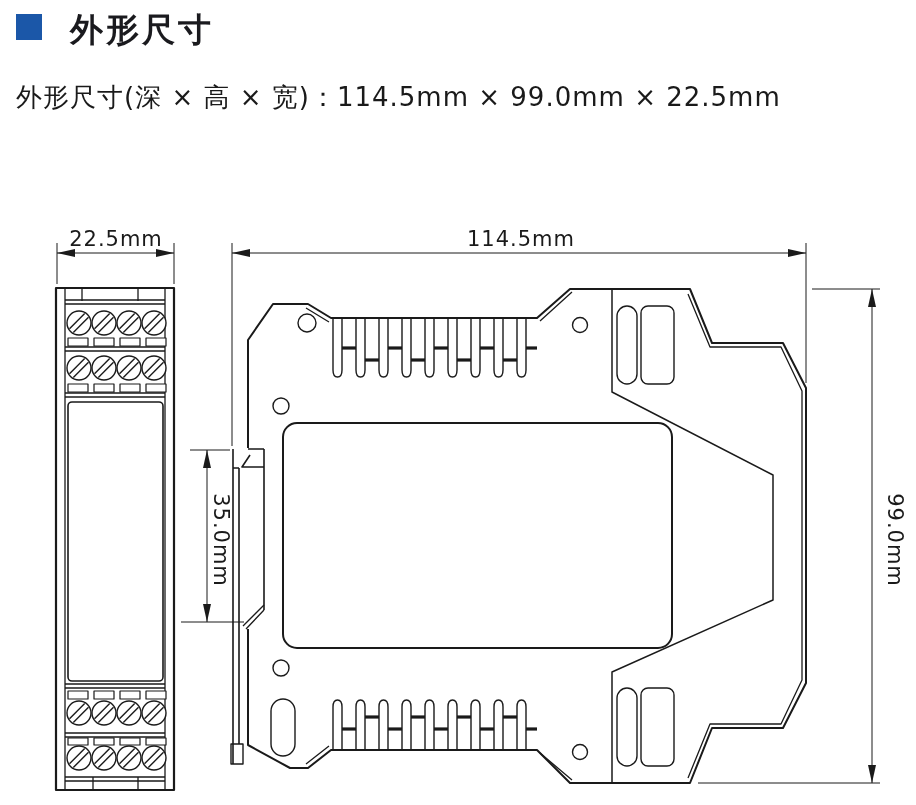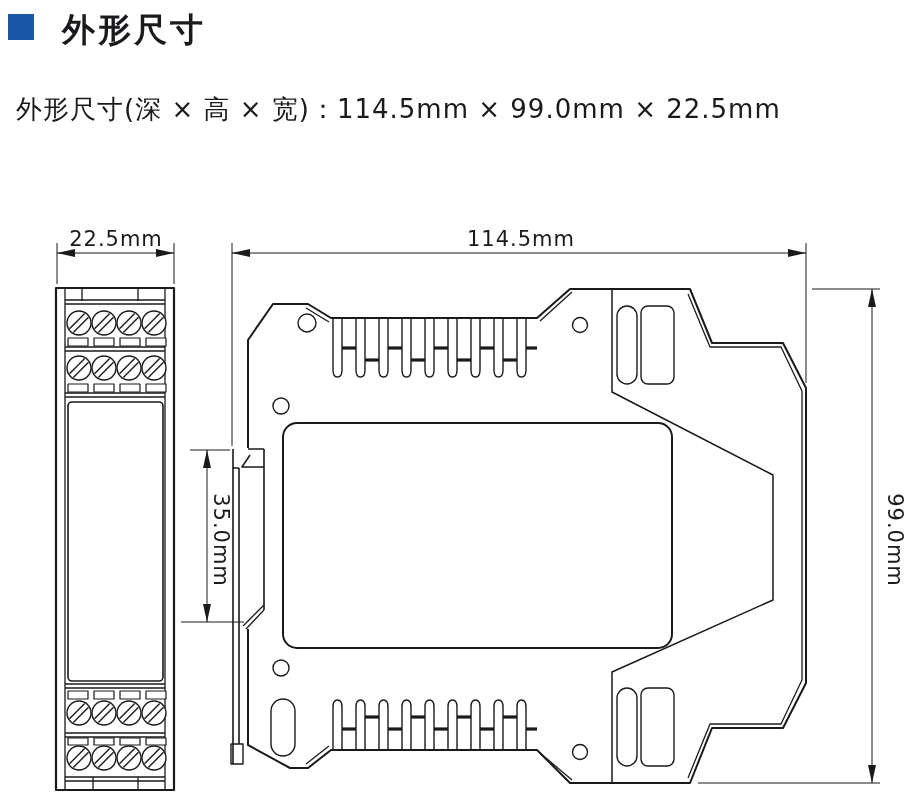--- a/index.html
+++ b/index.html
@@ -1,21 +1,21 @@
 <!DOCTYPE html>
 <html><head>
 <meta charset="utf-8">
 <style>
   html,body{margin:0;padding:0;background:#ffffff;}
   #page{position:relative;width:916px;height:805px;background:#ffffff;overflow:hidden;
         font-family:"DejaVu Sans","Liberation Sans",sans-serif;color:#1a1a1a;}
-  #hdr{position:absolute;left:0;top:0;width:732px;height:60px;}
+  #hdr{position:absolute;left:8px;top:0;width:732px;height:60px;}
   #accent{position:absolute;left:8px;top:14px;width:26px;height:26px;}
   #title{position:absolute;left:62px;top:8px;font-size:33px;font-weight:700;letter-spacing:3px;color:#1a1a1e;}
-  #note{position:absolute;left:16px;top:92px;width:890px;font-size:26px;font-weight:400;
+  #note{position:absolute;left:16px;top:80px;width:890px;font-size:26px;font-weight:400;
         letter-spacing:1px;white-space:nowrap;color:#1a1a1a;}
   svg text{font-family:"DejaVu Sans","Liberation Sans",sans-serif;}
   .dimtxt{font-size:21px;letter-spacing:1px;fill:#1a1a1a;}
 </style>
 </head>
 <body>
 
 <div id="page">
 
   <div id="hdr">

